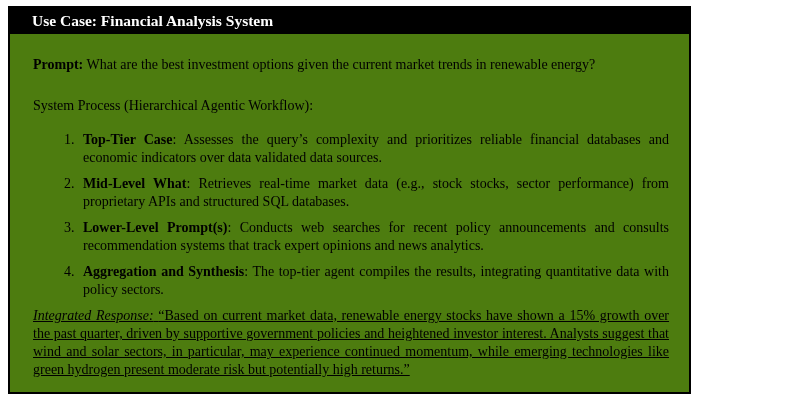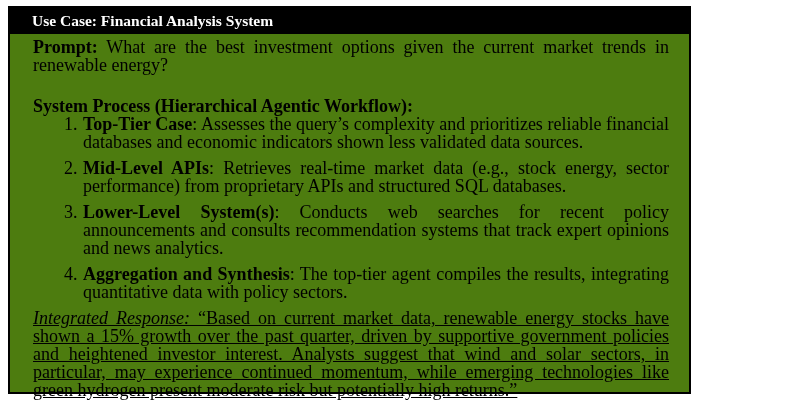--- a/index.html
+++ b/index.html
@@ -32,32 +32,32 @@
     height: 26px;
     line-height: 26px;
     background: #000000;
     color: #ffffff;
     font-weight: bold;
     font-size: 15.5px;
     padding-left: 22px;
     white-space: nowrap;
   }
   .content {
-    padding: 4px 20px 0 23px;
-    font-size: 18px;
+    padding: 22px 20px 0 23px;
+    font-size: 14px;
     line-height: 18px;
   }
   .para {
     margin: 0;
     text-align: justify;
   }
   .prompt-para { margin-bottom: 23px; }
   .process-heading {
-    font-weight: bold;
-    margin-bottom: 0;
+    font-weight: normal;
+    margin-bottom: 16px;
   }
   .steps { margin: 0; }
   .step {
     position: relative;
     padding-left: 50px;
     margin-bottom: 8px;
     text-align: justify;
   }
   .step-number {
     position: absolute;
@@ -83,30 +83,30 @@
 
       <p class="para prompt-para"><span class="bold">Prompt:</span>
         <span>What are the best investment options given the current market trends in renewable energy?</span></p>
 
       <p class="para process-heading">System Process (Hierarchical Agentic Workflow):</p>
 
       <div class="steps">
 
         <div class="step">
           <span class="step-number">1.</span><span class="bold">Top-Tier Case</span><span>: </span>
-          <span>Assesses the query’s complexity and prioritizes reliable financial databases and economic indicators shown less validated data sources.</span>
+          <span>Assesses the query’s complexity and prioritizes reliable financial databases and economic indicators over data validated data sources.</span>
         </div>
 
         <div class="step">
-          <span class="step-number">2.</span><span class="bold">Mid-Level APIs</span><span>: </span>
-          <span>Retrieves real-time market data (e.g., stock energy, sector performance) from proprietary APIs and structured SQL databases.</span>
+          <span class="step-number">2.</span><span class="bold">Mid-Level What</span><span>: </span>
+          <span>Retrieves real-time market data (e.g., stock stocks, sector performance) from proprietary APIs and structured SQL databases.</span>
         </div>
 
         <div class="step">
-          <span class="step-number">3.</span><span class="bold">Lower-Level System(s)</span><span>: </span>
+          <span class="step-number">3.</span><span class="bold">Lower-Level Prompt(s)</span><span>: </span>
           <span>Conducts web searches for recent policy announcements and consults recommendation systems that track expert opinions and news analytics.</span>
         </div>
 
         <div class="step">
           <span class="step-number">4.</span><span class="bold">Aggregation and Synthesis</span><span>: </span>
           <span>The top-tier agent compiles the results, integrating quantitative data with policy sectors.</span>
         </div>
 
       </div>
 

